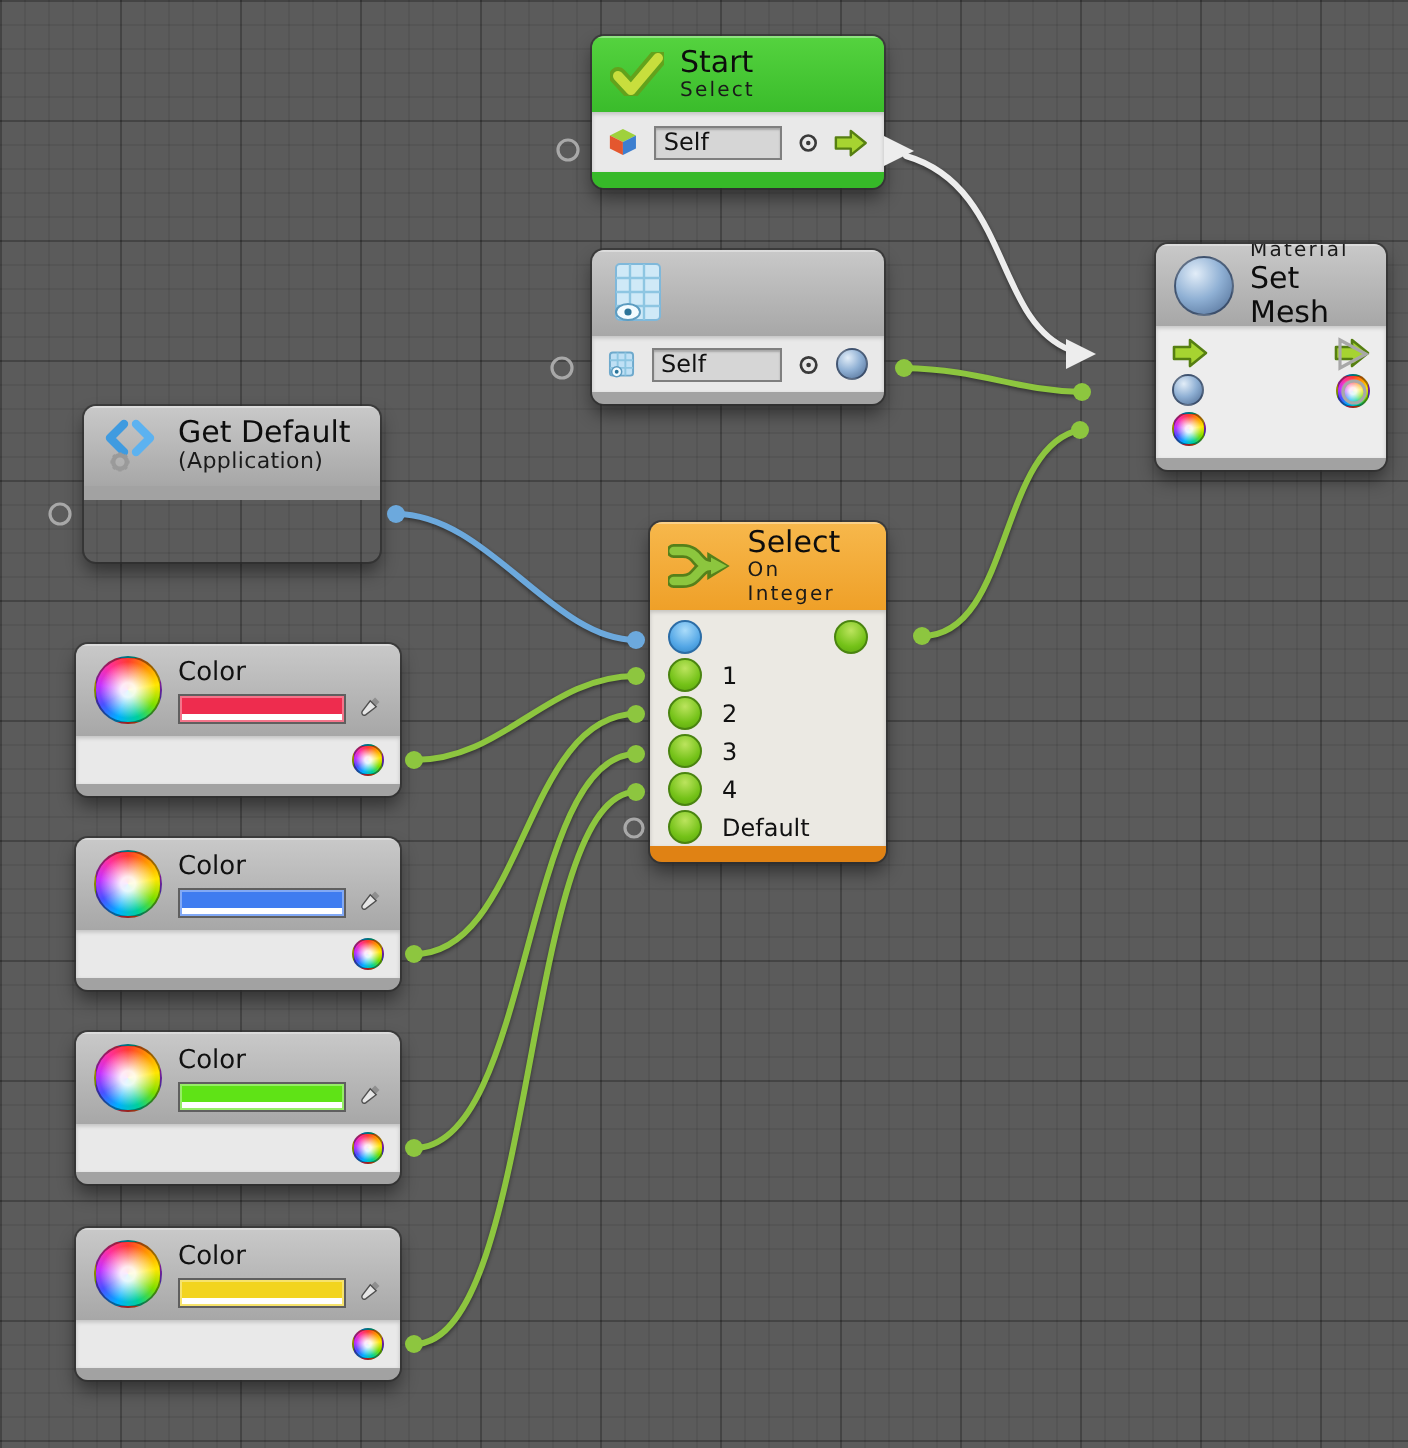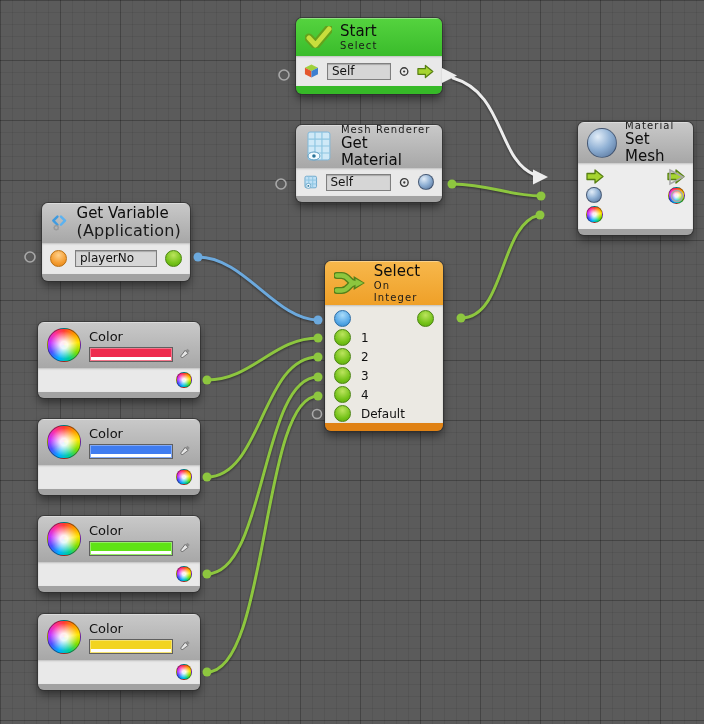--- a/index.html
+++ b/index.html
@@ -21,21 +21,21 @@
     box-shadow:0 0 0 1px rgba(45,45,45,.65), 0 5px 9px rgba(0,0,0,.45);
   }
   .head{display:flex;align-items:center;gap:8px;padding:0 9px;flex:0 0 auto;
         box-shadow:inset 0 1px 0 rgba(255,255,255,.35);}
   .head.gray{background:linear-gradient(#c9c9c9,#a7a7a7);}
   .head.green{background:linear-gradient(#55d33f,#3abc2b);}
   .head.orange{background:linear-gradient(#f7b84c,#efa028);}
   .titles{display:flex;flex-direction:column;justify-content:center;line-height:1.15;}
   .t-big{font-size:15px;color:#0d0d0d;}
   .t-small{font-size:10px;color:#1a1a1a;letter-spacing:1.1px;}
-  .t-small.paren{letter-spacing:.2px;font-size:16px;}
+  .t-small.paren{letter-spacing:.2px;font-size:11px;}
   .body{background:#e9e9e9;flex:1 1 auto;display:flex;align-items:center;gap:8px;padding:0 8px;
         box-shadow:inset 0 1px 2px rgba(0,0,0,.18);}
   .foot{flex:0 0 auto;}
   .foot.gray{background:#a2a2a2;height:6px;}
   .foot.green{background:#36b928;height:8px;}
   .foot.orange{background:#e08214;height:9px;}
   .field{
     background:#d6d6d6;border:1px solid #7f7f7f;box-shadow:inset 0 1px 1px rgba(0,0,0,.22);
     height:15px;font-size:12px;line-height:15px;padding:0 4px;color:#111;
     white-space:nowrap;overflow:hidden;
@@ -96,24 +96,20 @@
   </div>
 
   <div class="node" style="left:296px;top:125px;width:146px;height:77px">
     <div class="head gray" style="height:43px">
       <svg width="28" height="32" viewBox="0 0 28 32">
         <rect x="3" y="1" width="22" height="28" rx="2" fill="#cfe9f7" stroke="#7fb8da"></rect>
         <path d="M3 8 h22 M3 15 h22 M3 22 h22 M10 1 v28 M17 1 v28" stroke="#8ec6e2" stroke-width="1.2" fill="none"></path>
         <ellipse cx="9" cy="25" rx="6" ry="4" fill="#f2fbff" stroke="#5d9cc0"></ellipse>
         <circle cx="9" cy="25" r="1.8" fill="#2b7499"></circle>
       </svg>
-      <div class="titles">
-        <span class="t-small">Mesh Renderer</span>
-        <span class="t-big">Get Material</span>
-      </div>
     </div>
     <div class="body">
       <svg width="14" height="15" viewBox="0 0 14 15">
         <rect x="1" y="1" width="12" height="12" rx="1.5" fill="#bfe0f5" stroke="#6ea9cc"></rect>
         <path d="M1 5 h12 M1 9 h12 M5 1 v12 M9 1 v12" stroke="#8ec6e2" stroke-width="1"></path>
         <circle cx="4.5" cy="11" r="2.6" fill="#f2fbff" stroke="#5d9cc0" stroke-width=".8"></circle>
         <circle cx="4.5" cy="11" r="1" fill="#2b7499"></circle>
       </svg>
       <span class="field" style="width:58px">Self</span>
       <svg width="11" height="11" viewBox="0 0 11 11">
@@ -127,28 +123,23 @@
 
   <div class="node" style="left:42px;top:203px;width:148px;height:78px">
     <div class="head gray" style="height:40px">
       <svg width="30" height="28" viewBox="0 0 30 28">
         <path d="M11 3 L4 10 L11 17" stroke="#3f9be0" stroke-width="4.2" fill="none" stroke-linecap="round" stroke-linejoin="round"></path>
         <path d="M17 3 L24 10 L17 17" stroke="#5cb2f0" stroke-width="4.2" fill="none" stroke-linecap="round" stroke-linejoin="round"></path>
         <circle cx="9" cy="22" r="3.4" fill="none" stroke="#9a9a9a" stroke-width="2.2"></circle>
         <path d="M9 17.2 v2 M9 24.8 v2 M4.2 22 h2 M11.8 22 h2 M5.6 18.6 l1.4 1.4 M11 24 l1.4 1.4 M12.4 18.6 L11 20 M7 24 l-1.4 1.4" stroke="#9a9a9a" stroke-width="1.6"></path>
       </svg>
       <div class="titles">
-        <span class="t-big">Get Variable</span>
+        <span class="t-big">Get Default</span>
         <span class="t-small paren">(Application)</span>
       </div>
-    </div>
-    <div class="body">
-      <span class="port orange16"></span>
-      <span class="field" style="width:72px">playerNo</span>
-      <span class="port green16 ml-auto"></span>
     </div>
     <div class="foot gray" style="height:7px"></div>
   </div>
 
   <div class="node" style="left:325px;top:261px;width:118px;height:170px">
     <div class="head orange" style="height:44px">
       <svg width="34" height="26" viewBox="0 0 34 26">
         <path d="M3 5 h5 c8 0 8 8 14 8 M3 21 h5 c8 0 8 -8 14 -8" stroke="#55801a" stroke-width="7.5" fill="none" stroke-linecap="round"></path>
         <polygon points="21,5.5 33,13 21,20.5" fill="#55801a"></polygon>
         <path d="M3 5 h5 c8 0 8 8 14 8 M3 21 h5 c8 0 8 -8 14 -8" stroke="#8cc63e" stroke-width="4.6" fill="none" stroke-linecap="round"></path>

